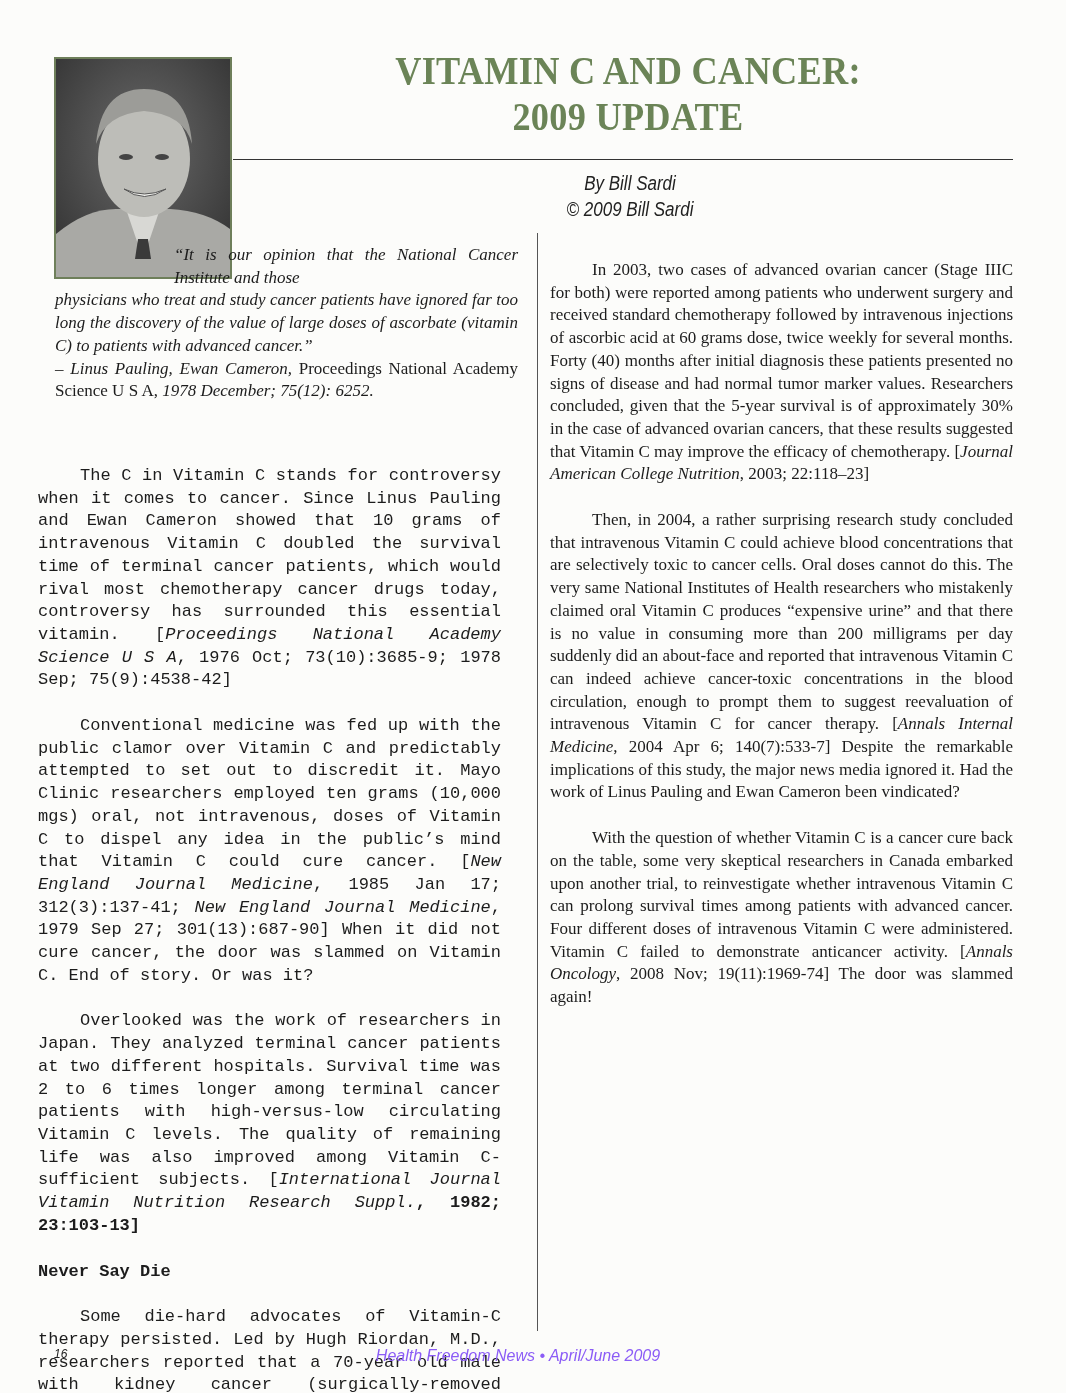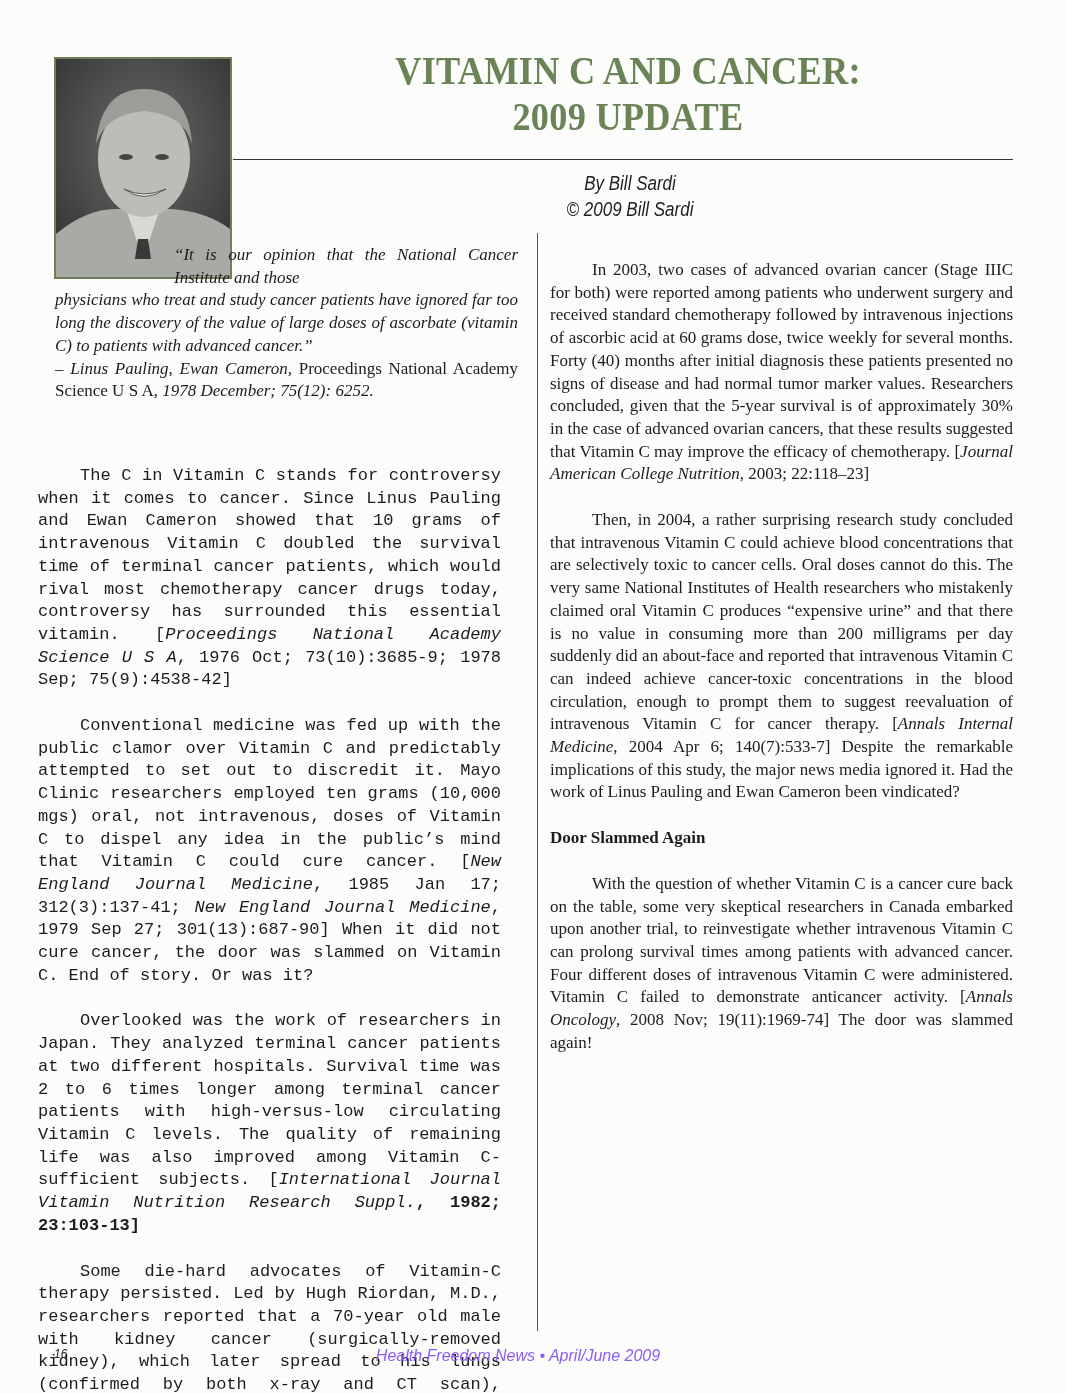--- a/index.html
+++ b/index.html
@@ -94,26 +94,26 @@
   <i>physicians who treat and study cancer patients have ignored far too long the discovery of the value of large doses of ascorbate (vitamin C) to patients with advanced cancer.”</i><br>
   <i>– Linus Pauling, Ewan Cameron,</i>
   <span>Proceedings National Academy Science U S A,</span>
   <i>1978 December; 75(12): 6252.</i>
 </div>
 
 <div class="col col-left">
   <p class="ind"><span>The C in Vitamin C stands for controversy when it comes to cancer. Since Linus Pauling and Ewan Cameron showed that 10 grams of intravenous Vitamin C doubled the survival time of terminal cancer patients, which would rival most chemotherapy cancer drugs today, controversy has surrounded this essential vitamin. [</span><i>Proceedings National Academy Science U S A</i><span>, 1976 Oct; 73(10):3685-9; 1978 Sep; 75(9):4538-42]</span></p>
   <p class="ind"><span>Conventional medicine was fed up with the public clamor over Vitamin C and predictably attempted to set out to discredit it. Mayo Clinic researchers employed ten grams (10,000 mgs) oral, not intravenous, doses of Vitamin C to dispel any idea in the public’s mind that Vitamin C could cure cancer. [</span><i>New England Journal Medicine</i><span>, 1985 Jan 17; 312(3):137-41; </span><i>New England Journal Medicine</i><span>, 1979 Sep 27; 301(13):687-90] When it did not cure cancer, the door was slammed on Vitamin C. End of story. Or was it?</span></p>
   <p class="ind"><span>Overlooked was the work of researchers in Japan. They analyzed terminal cancer patients at two different hospitals. Survival time was 2 to 6 times longer among terminal cancer patients with high-versus-low circulating Vitamin C levels. The quality of remaining life was also improved among Vitamin C-sufficient subjects. [</span><i>International Journal Vitamin Nutrition Research Suppl.</i><b>, 1982; 23:103-13]</b></p>
+  <h3>Never Say Die</h3>
   <p class="ind"><span>Some die-hard advocates of Vitamin-C therapy persisted. Led by Hugh Riordan, M.D., researchers reported that a 70-year old male with kidney cancer (surgically-removed kidney), which later spread to his lungs (confirmed by both x-ray and CT scan), elected to forego chemotherapy and opted instead for 30 grams of intravenous vitamin C (3 times the dose used by Pauling and Cameron). Within six weeks the patient’s lungs were free of any abnormalities and 3.5 years later the patient was cancer free. [</span><i>Journal Orthomolecular Medicine</i><span>, 5: 5-7, 1990]</span></p>
 </div>
 
 <div class="col-rule"></div>
 
 <div class="col col-right">
   <p class="ind"><span>In 2003, two cases of advanced ovarian cancer (Stage IIIC for both) were reported among patients who underwent surgery and received standard chemotherapy followed by intravenous injections of ascorbic acid at 60 grams dose, twice weekly for several months. Forty (40) months after initial diagnosis these patients presented no signs of disease and had normal tumor marker values. Researchers concluded, given that the 5-year survival is of approximately 30% in the case of advanced ovarian cancers, that these results suggested that Vitamin C may improve the efficacy of chemotherapy. [</span><i>Journal American College Nutrition</i><span>, 2003; 22:118–23]</span></p>
   <p class="ind"><span>Then, in 2004, a rather surprising research study concluded that intravenous Vitamin C could achieve blood concentrations that are selectively toxic to cancer cells. Oral doses cannot do this. The very same National Institutes of Health researchers who mistakenly claimed oral Vitamin C produces “expensive urine” and that there is no value in consuming more than 200 milligrams per day suddenly did an about-face and reported that intravenous Vitamin C can indeed achieve cancer-toxic concentrations in the blood circulation, enough to prompt them to suggest reevaluation of intravenous Vitamin C for cancer therapy. [</span><i>Annals Internal Medicine</i><span>, 2004 Apr 6; 140(7):533-7]  Despite the remarkable implications of this study, the major news media ignored it. Had the work of Linus Pauling and Ewan Cameron been vindicated?</span></p>
-  <h3>Door Slammed Again</h3>
   <p class="ind"><span>With the question of whether Vitamin C is a cancer cure back on the table, some very skeptical researchers in Canada embarked upon another trial, to reinvestigate whether intravenous Vitamin C can prolong survival times among patients with advanced cancer. Four different doses of intravenous Vitamin C were administered. Vitamin C failed to demonstrate anticancer activity. [</span><i>Annals Oncology</i><span>, 2008 Nov; 19(11):1969-74]  The door was slammed again!</span></p>
 </div>
 
 <div class="footer-page">16</div>
 <div class="footer-pub">Health Freedom News • April/June 2009</div>
 
 </body></html>

